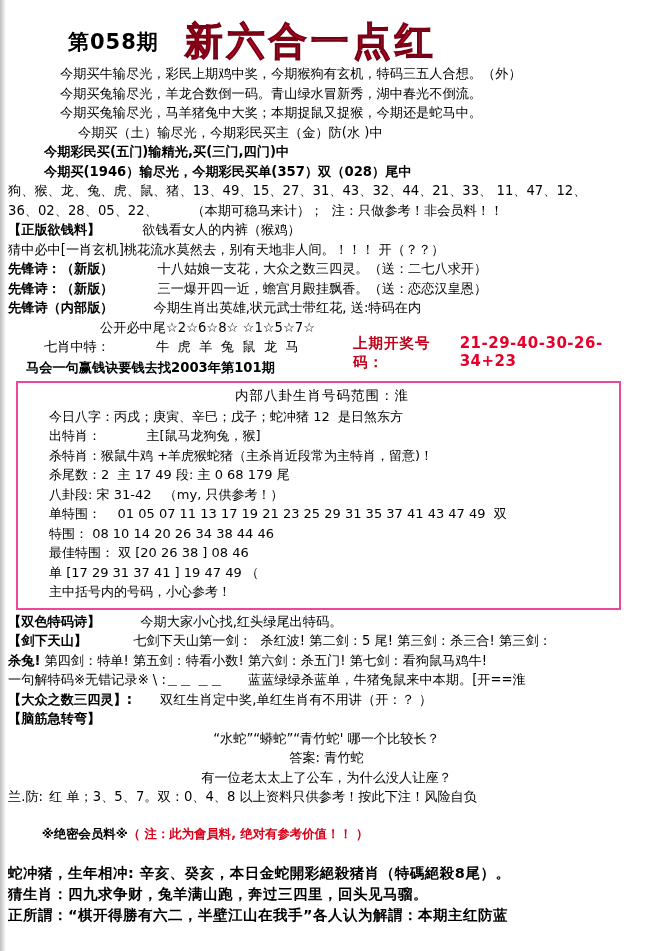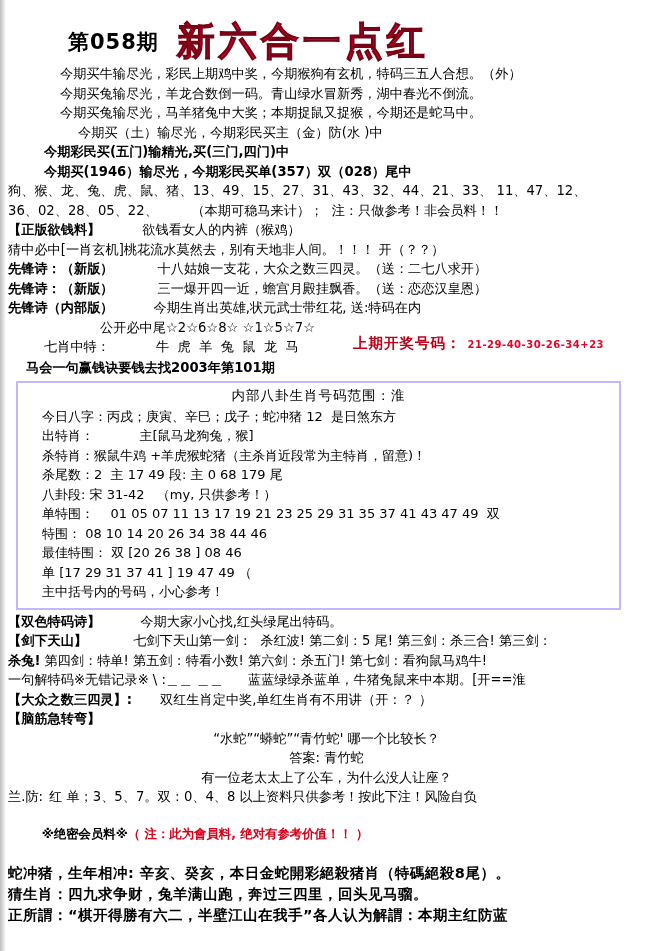--- a/index.html
+++ b/index.html
@@ -33,21 +33,21 @@
     font-size: 21px;
     font-weight: bold;
     letter-spacing: 1px;
     margin-bottom: 4px;
     white-space: nowrap;
   }
   .main-title {
     font-size: 38px;
     font-weight: bold;
     color: #e8002a;
-    margin-left: 18px;
+    margin-left: 26px;
     letter-spacing: 4px;
     -webkit-text-stroke: 1px #7a0015;
     white-space: nowrap;
     line-height: 1;
   }
   
   .ln {
     font-size: 13.2px;
     line-height: 19.5px;
     white-space: pre;
@@ -63,31 +63,31 @@
   .indent0 { padding-left: 0px; }
 
   .sec-top { margin-top: 4px; }
   .draw-label {
     font-size: 14.5px;
     font-weight: bold;
     color: #c00018;
     letter-spacing: 1px;
   }
   .draw-nums {
-    font-size: 10px;
+    font-size: 15px;
     font-weight: bold;
     color: #e8002a;
     margin-left: 6px;
     letter-spacing: 0.5px;
   }
   
   .box {
-    border: 2px solid #c4b5fd;
+    border: 2px solid #ec4899;
     margin: 3px 24px 2px 8px;
-    padding: 4px 6px 6px 6px;
+    padding: 4px 6px 6px 13px;
   }
   .box .ln { font-size: 13px; line-height: 19.5px; }
   .box-title {
     text-align: center;
     font-size: 13.5px;
     letter-spacing: 1px;
     margin-bottom: 2px;
   }
   
   .center { text-align: center; }

